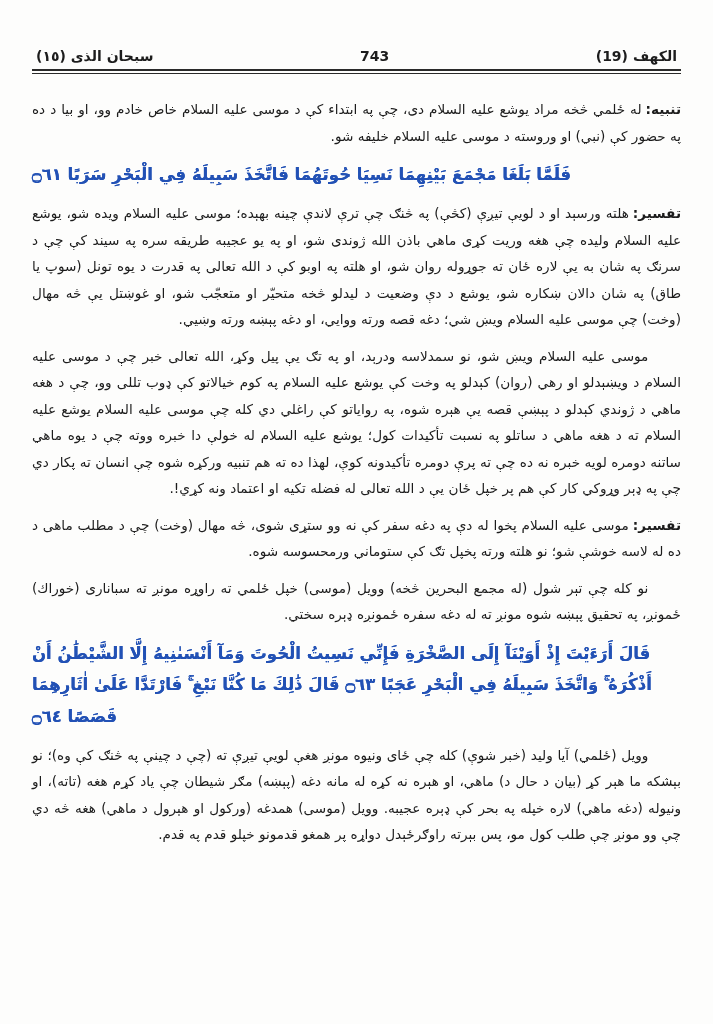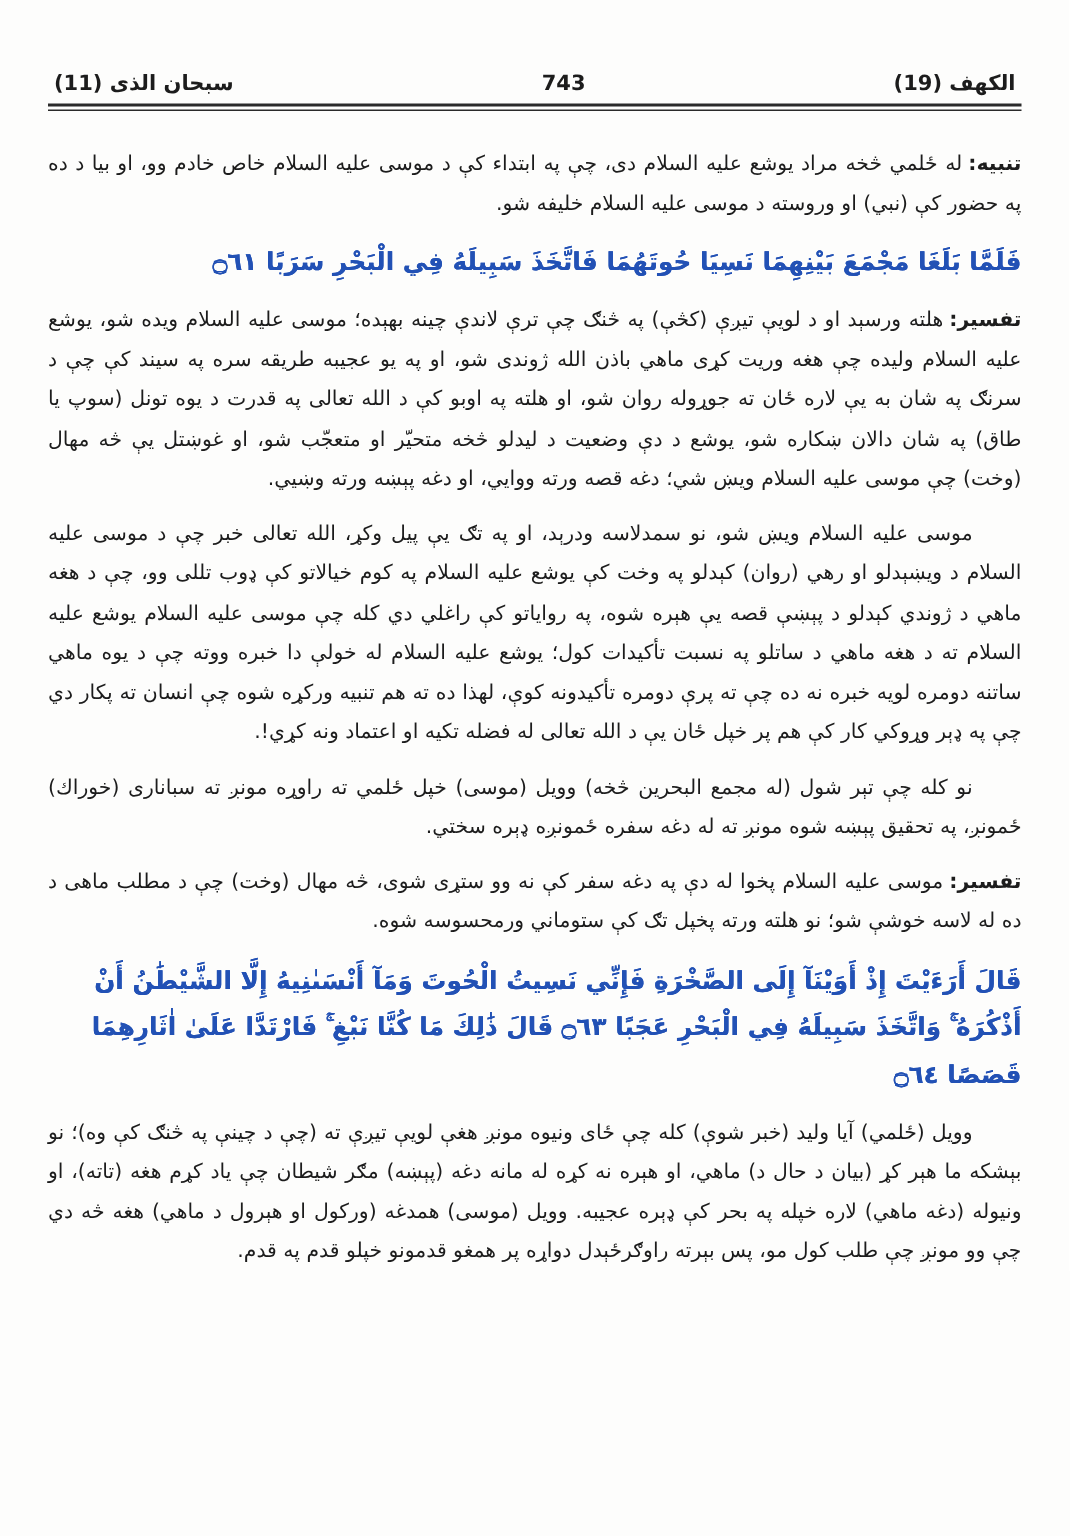--- a/index.html
+++ b/index.html
@@ -43,63 +43,63 @@
     margin: 0 0 10px 0;
   }
   p.block.indent {
     text-indent: 2.4em;
   }
   p.block .label {
     font-weight: bold;
     margin-inline-end: 4px;
   }
   .verse {
-    text-align: right;
+    text-align: left;
     color: var(--verse-blue, #2251b5);
     font-size: 16.5px;
     font-weight: bold;
     line-height: 1.9;
     margin: 14px 18px 14px 18px;
     direction: rtl;
     text-shadow: 0 0 0.4px var(--verse-blue, #2251b5);
   }
 </style>
 </head>
 <body>
 
 <div class="page">
 
   <div class="page-header">
     <span>الكهف (19)</span>
     <span>743</span>
-    <span>سبحان الذى (11)</span>
+    <span>سبحان الذى (١٥)</span>
   </div>
   <div class="header-rule"></div>
 
   <div class="body-text">
 
     <p class="block">
       <span class="label">تنبيه:</span><span>له ځلمي څخه مراد يوشع عليه السلام دى، چې په ابتداء كې د موسى عليه السلام خاص خادم وو، او بيا د ده په حضور كې (نبي) او وروسته د موسى عليه السلام خليفه شو.</span>
     </p>
 
     <p class="block verse">فَلَمَّا بَلَغَا مَجْمَعَ بَيْنِهِمَا نَسِيَا حُوتَهُمَا فَاتَّخَذَ سَبِيلَهُ فِي الْبَحْرِ سَرَبًا ۝٦١</p>
 
 
     <p class="block">
       <span class="label">تفسير:</span><span>هلته ورسېد او د لويې تيږې (كڅې) په څنګ چې ترې لاندې چينه بهېده؛ موسى عليه السلام ويده شو، يوشع عليه السلام وليده چې هغه وريت كړى ماهي باذن الله ژوندى شو، او په يو عجيبه طريقه سره په سيند كې چې د سرنګ په شان به يې لاره ځان ته جوړوله روان شو، او هلته په اوبو كې د الله تعالى په قدرت د يوه تونل (سوپ يا طاق) په شان دالان ښكاره شو، يوشع د دې وضعيت د ليدلو څخه متحيّر او متعجّب شو، او غوښتل يې څه مهال (وخت) چې موسى عليه السلام ويښ شي؛ دغه قصه ورته ووايي، او دغه پېښه ورته وښيي.</span>
     </p>
 
     <p class="block indent">موسى عليه السلام ويښ شو، نو سمدلاسه ودرېد، او په تګ يې پيل وكړ، الله تعالى خبر چې د موسى عليه السلام د ويښېدلو او رهي (روان) كېدلو په وخت كې يوشع عليه السلام په كوم خيالاتو كې ډوب تللى وو، چې د هغه ماهي د ژوندي كېدلو د پېښې قصه يې هېره شوه، په رواياتو كې راغلي دي كله چې موسى عليه السلام يوشع عليه السلام ته د هغه ماهي د ساتلو په نسبت تأكيدات كول؛ يوشع عليه السلام له خولې دا خبره ووته چې د يوه ماهي ساتنه دومره لويه خبره نه ده چې ته پرې دومره تأكيدونه كوې، لهذا ده ته هم تنبيه وركړه شوه چې انسان ته پكار دي چې په ډېر وړوكي كار كې هم پر خپل ځان يې د الله تعالى له فضله تكيه او اعتماد ونه كړي!.</p>
 
 
-    <p class="block indent">نو كله چې تېر شول (له مجمع البحرين څخه) وويل (موسى) خپل ځلمي ته راوړه مونږ ته سبانارى (خوراك) ځمونږ، په تحقيق پېښه شوه مونږ ته له دغه سفره ځمونږه ډېره سختي.</p>
-
     <p class="block">
       <span class="label">تفسير:</span><span>موسى عليه السلام پخوا له دې په دغه سفر كې نه وو ستړى شوى، څه مهال (وخت) چې د مطلب ماهى د ده له لاسه خوشې شو؛ نو هلته ورته پخپل تګ كې ستوماني ورمحسوسه شوه.</span>
     </p>
+
+    <p class="block indent">نو كله چې تېر شول (له مجمع البحرين څخه) وويل (موسى) خپل ځلمي ته راوړه مونږ ته سبانارى (خوراك) ځمونږ، په تحقيق پېښه شوه مونږ ته له دغه سفره ځمونږه ډېره سختي.</p>
 
     <p class="block verse">قَالَ أَرَءَيْتَ إِذْ أَوَيْنَآ إِلَى الصَّخْرَةِ فَإِنِّي نَسِيتُ الْحُوتَ وَمَآ أَنْسَىٰنِيهُ إِلَّا الشَّيْطَٰنُ أَنْ أَذْكُرَهُ ۚ وَاتَّخَذَ سَبِيلَهُ فِي الْبَحْرِ عَجَبًا ۝٦٣ قَالَ ذَٰلِكَ مَا كُنَّا نَبْغِ ۚ فَارْتَدَّا عَلَىٰ اٰثَارِهِمَا قَصَصًا ۝٦٤</p>
 
     <p class="block indent">وويل (ځلمي) آيا وليد (خبر شوې) كله چې ځاى ونيوه مونږ هغې لويې تيږې ته (چې د چينې په څنګ كې وه)؛ نو بېشكه ما هېر كړ (بيان د حال د) ماهي، او هېره نه كړه له مانه دغه (پېښه) مګر شيطان چې ياد كړم هغه (تاته)، او ونيوله (دغه ماهي) لاره خپله په بحر كې ډېره عجيبه. وويل (موسى) همدغه (وركول او هېرول د ماهي) هغه څه دي چې وو مونږ چې طلب كول مو، پس بېرته راوګرځېدل دواړه پر همغو قدمونو خپلو قدم په قدم.</p>
 
 
   </div>
 </div>
 
 </body></html>

